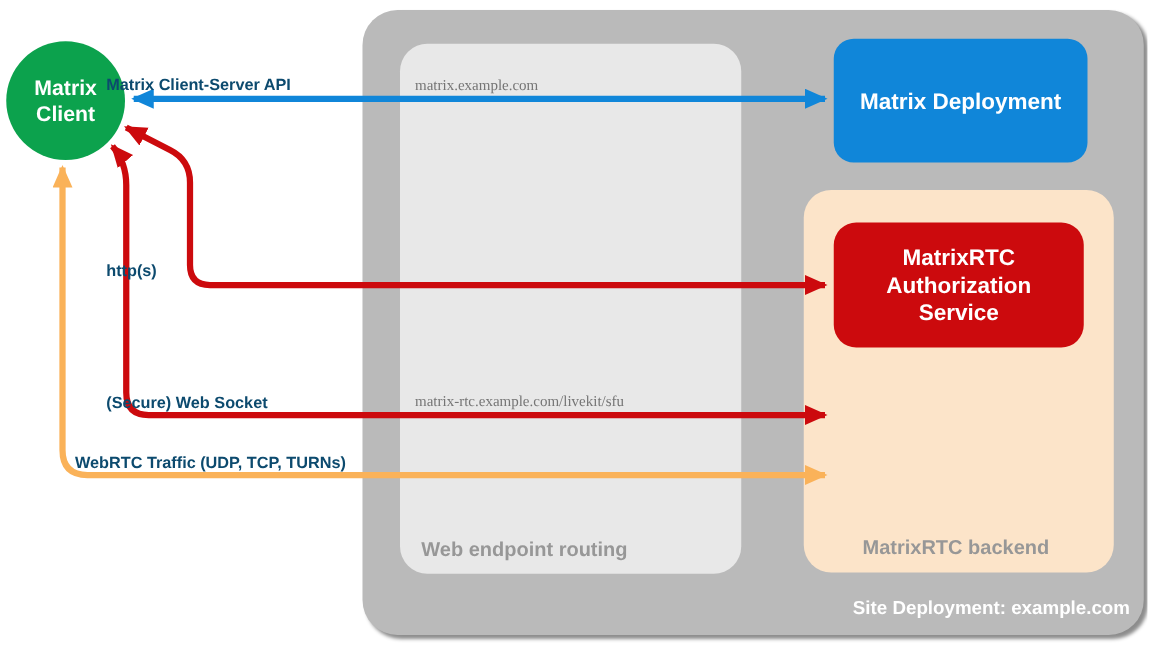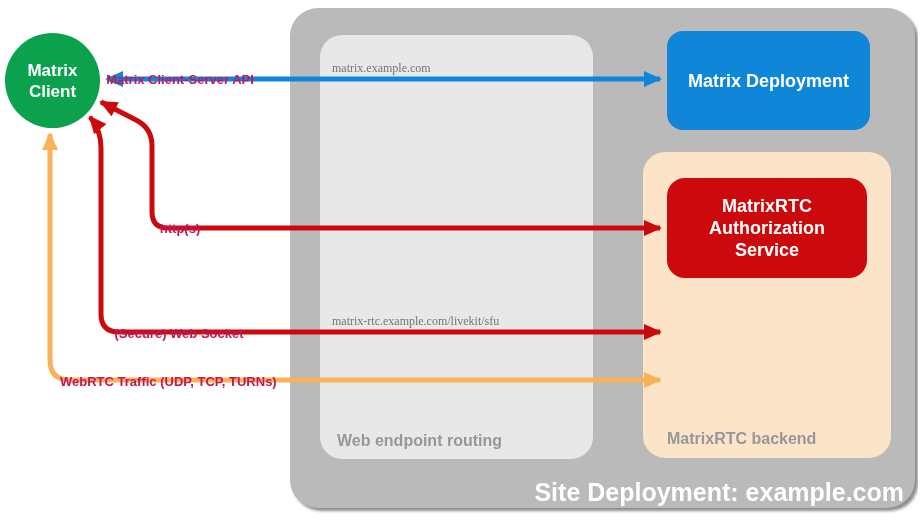--- a/index.html
+++ b/index.html
@@ -45,35 +45,35 @@
     left:5px;top:33px;width:95px;height:95px;
     background:#0ca24d;border-radius:50%;
     display:flex;flex-direction:column;align-items:center;justify-content:center;
     text-align:center;
   }
   .node-label{color:#ffffff;font-weight:bold;font-size:18px;line-height:22px;}
   .client-circle .node-label{font-size:17px;line-height:21px;}
 
   .arrow-label{
     position:absolute;
-    font-size:13px;font-weight:bold;color:#be185d;
-    white-space:nowrap;text-align:center;margin-top:12px;
+    font-size:13px;font-weight:bold;color:#0c4a6e;
+    white-space:nowrap;text-align:left;
   }
   .mono-label{
     position:absolute;
     font-family:Liberation Serif, serif;
     font-size:12px;color:#757575;white-space:nowrap;
   }
   .caption{
     position:absolute;
     font-size:16px;font-weight:bold;color:#979797;white-space:nowrap;
   }
   .deployment-caption{
     position:absolute;
-    font-size:25px;font-weight:bold;color:#ffffff;white-space:nowrap;
+    font-size:15px;font-weight:bold;color:#ffffff;white-space:nowrap;
     right:14px;top:478px;
   }
   svg.arrows{position:absolute;left:0;top:0;pointer-events:none;}
 </style>
 </head>
 <body>
 
 <div class="canvas">
 
   <div class="box outer-box"></div>
@@ -120,16 +120,16 @@
 
   <div class="arrow-label" style="left:85px;top:60px;width:190px;">Matrix Client-Server API</div>
   <div class="arrow-label" style="left:85px;top:209px;width:190px;">http(s)</div>
   <div class="arrow-label" style="left:60px;top:362px;width:213px;">WebRTC Traffic (UDP, TCP, TURNs)</div>
   <div class="arrow-label" style="left:85px;top:314px;width:188px;">(Secure) Web Socket</div>
 
   <div class="mono-label" style="left:332px;top:61px;">matrix.example.com</div>
   <div class="mono-label" style="left:332px;top:314px;">matrix-rtc.example.com/livekit/sfu</div>
 
   <div class="caption" style="left:337px;top:432px;">Web endpoint routing</div>
-  <div class="caption" style="left:667px;top:430px;">MatrixRTC backend</div>
+  <div class="caption" style="left:690px;top:430px;">MatrixRTC backend</div>
   <div class="deployment-caption">Site Deployment: example.com</div>
 
 </div>
 
 </body></html>

